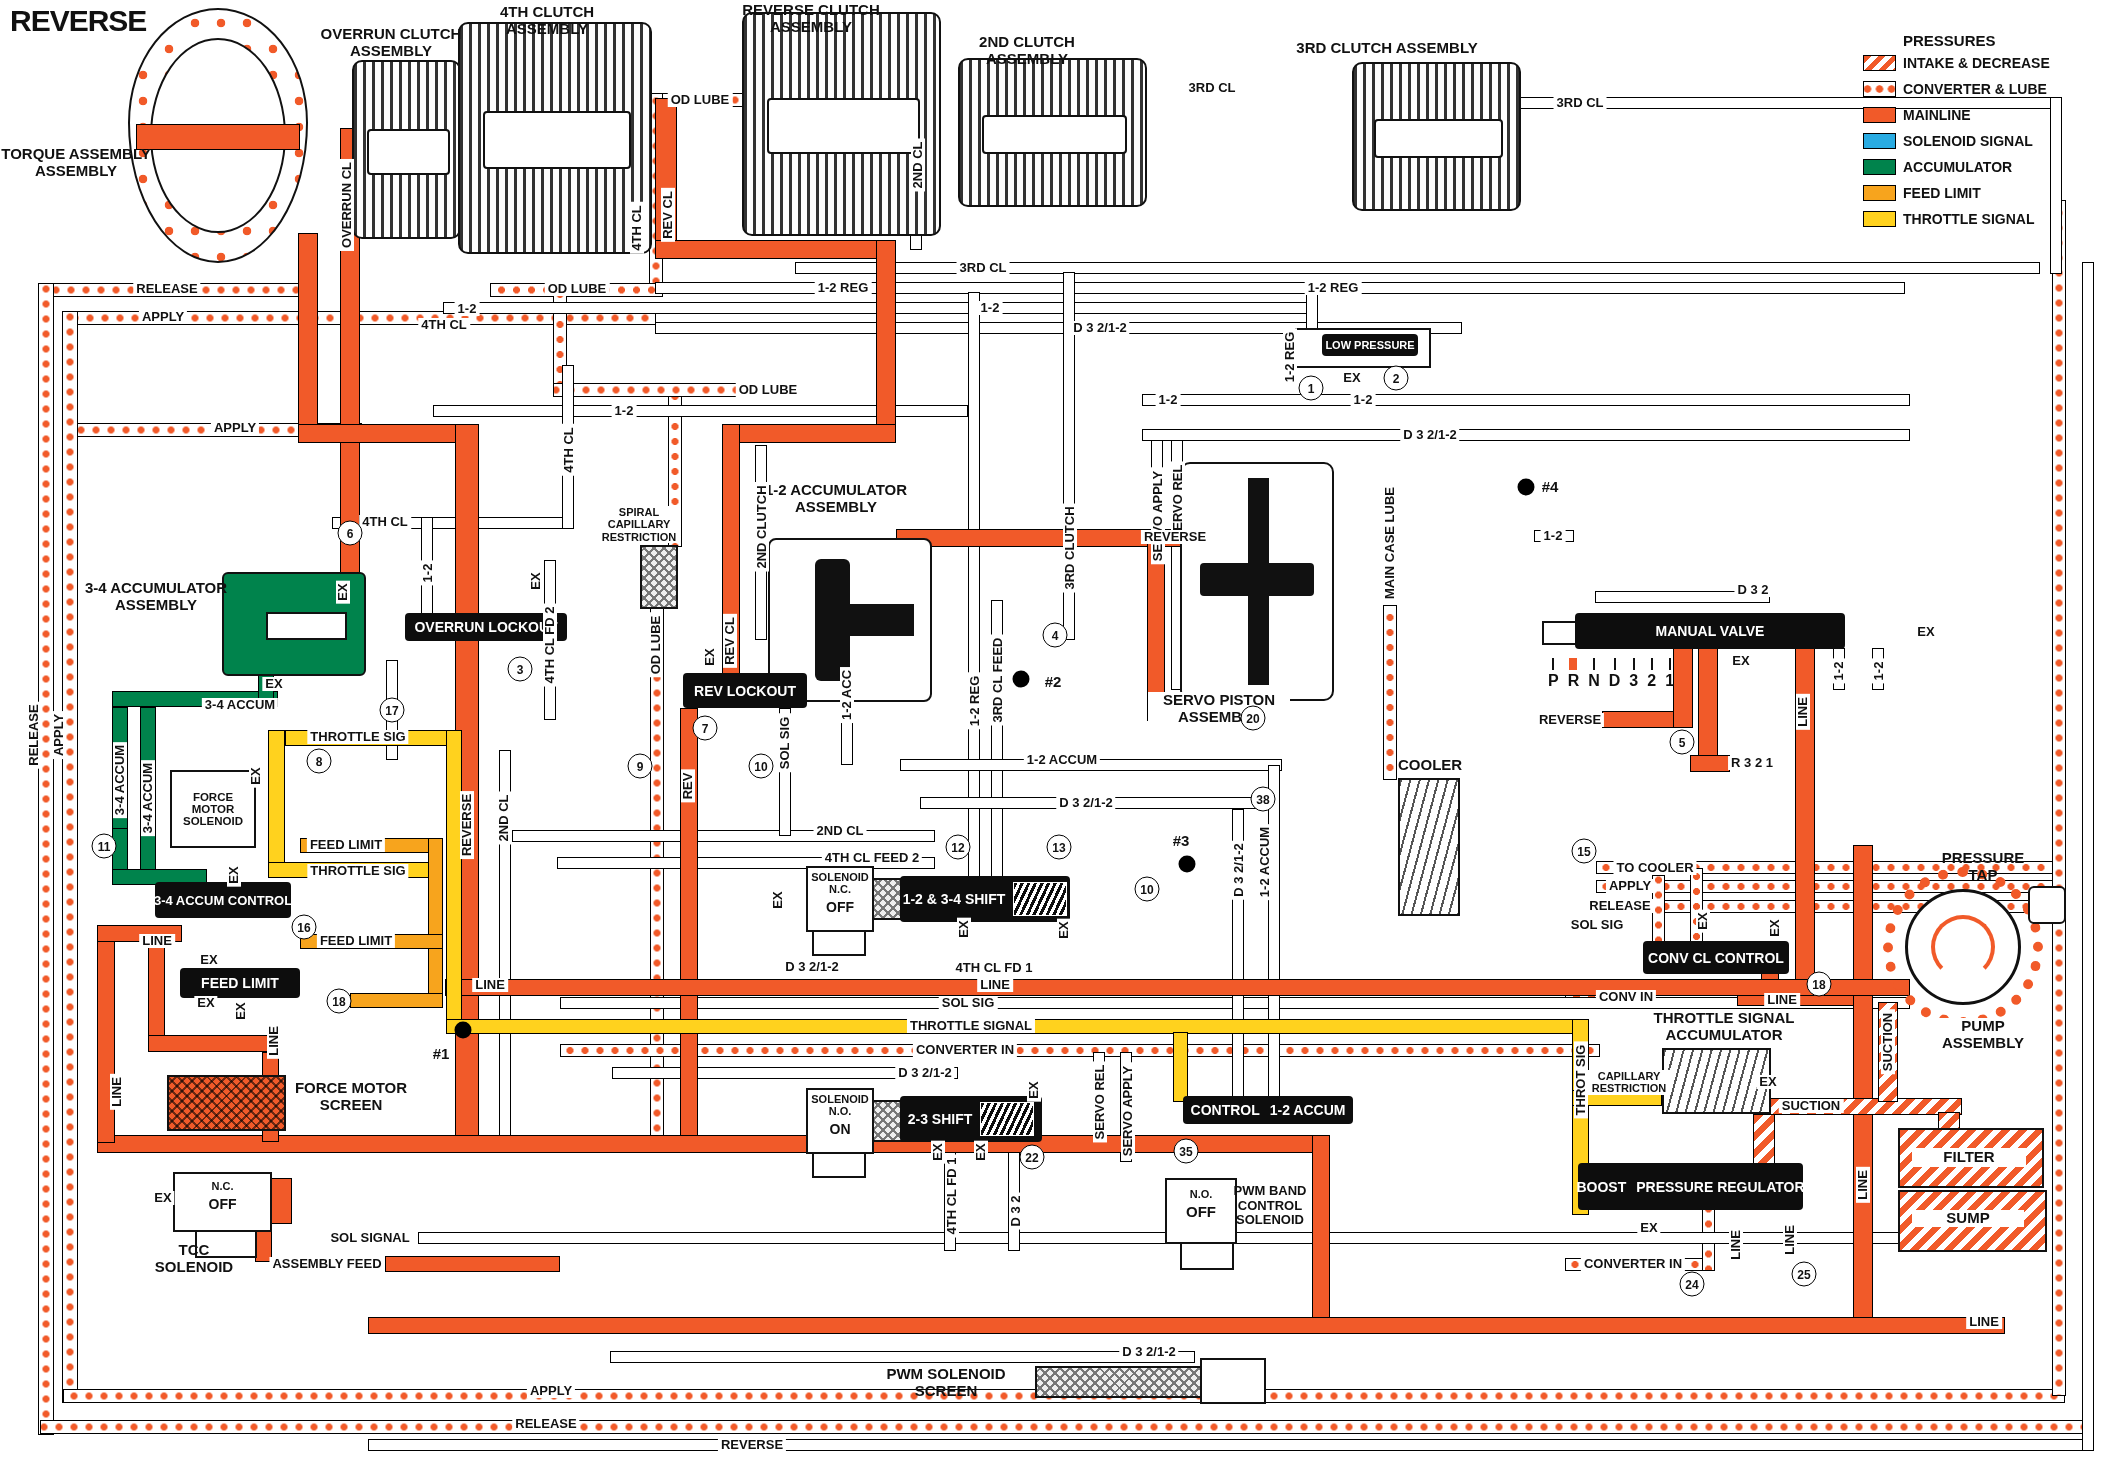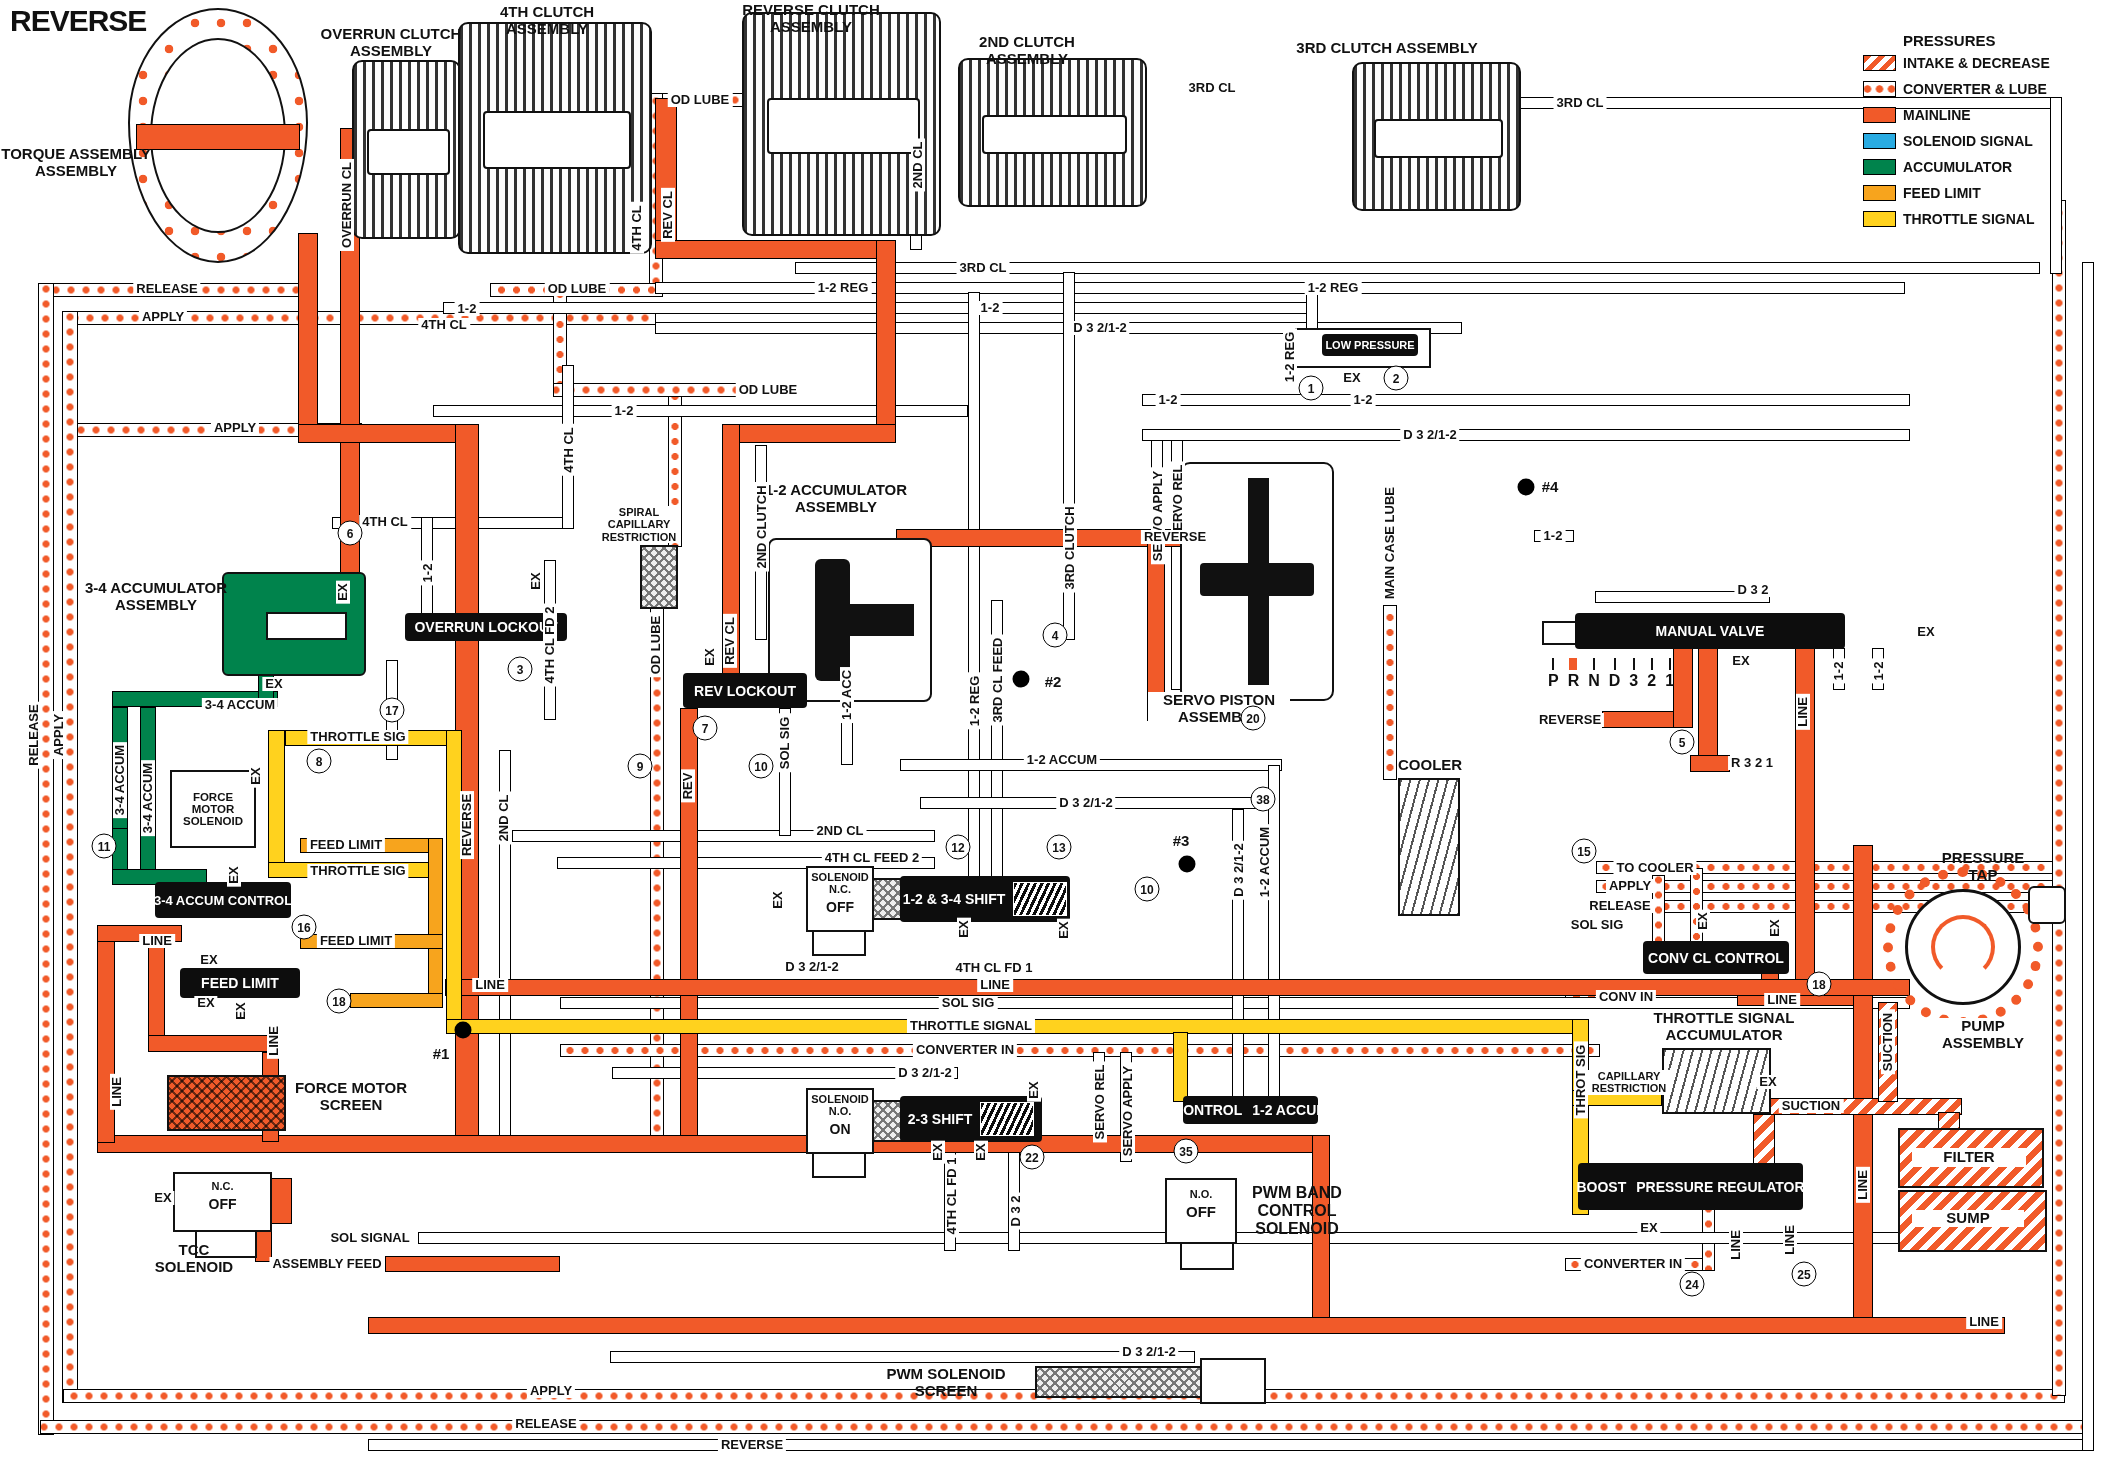--- a/index.html
+++ b/index.html
@@ -265,21 +265,21 @@
     <span>REV LOCKOUT</span>
     </div>
   <div class="blk" style="left:900px;top:876px;width:170px;height:46px">
     <span>1-2 &amp; 3-4 SHIFT</span>
       <span class="spr"></span>
     </div>
   <div class="blk" style="left:900px;top:1096px;width:142px;height:46px">
     <span>2-3 SHIFT</span>
       <span class="spr"></span>
     </div>
-  <div class="blk" style="left:1183px;top:1096px;width:135px;height:28px;gap:10px">
+  <div class="blk" style="left:1183px;top:1096px;width:170px;height:28px;gap:10px">
     <span>CONTROL</span>
       <span>1-2 ACCUM</span>
     </div>
   <div class="blk" style="left:1575px;top:613px;width:270px;height:36px">
     <span>MANUAL VALVE</span>
     </div>
   <div class="box" style="left:1542px;top:621px;width:34px;height:20px"></div>
   <div class="blk" style="left:1322px;top:334px;width:96px;height:22px;font-size:11px">
     <span>LOW PRESSURE</span>
     </div>
@@ -332,21 +332,21 @@
   <div class="ct" style="left:702px;top:2px;width:218px">REVERSE CLUTCH ASSEMBLY</div>
   <div class="ct" style="left:938px;top:34px;width:178px">2ND CLUTCH ASSEMBLY</div>
   <div class="ct" style="left:1280px;top:40px;width:214px">3RD CLUTCH ASSEMBLY</div>
   <div class="ct" style="left:82px;top:580px;width:148px">3-4 ACCUMULATOR ASSEMBLY</div>
   <div class="ct" style="left:752px;top:482px;width:168px;background:#fff">1-2 ACCUMULATOR ASSEMBLY</div>
   <div class="ct small" style="left:598px;top:506px;width:82px;background:#fff">SPIRAL CAPILLARY RESTRICTION</div>
   <div class="ct" style="left:1148px;top:692px;width:142px;background:#fff">SERVO PISTON ASSEMBLY</div>
   <div class="ct" style="left:1398px;top:757px;width:60px">COOLER</div>
   <div class="ct" style="left:282px;top:1080px;width:138px">FORCE MOTOR SCREEN</div>
   <div class="ct" style="left:138px;top:1242px;width:112px">TCC SOLENOID</div>
-  <div class="ct" style="left:1247px;top:1184px;width:100px;font-size:16px">PWM BAND CONTROL SOLENOID</div>
+  <div class="ct" style="left:1220px;top:1184px;width:100px;font-size:13px">PWM BAND CONTROL SOLENOID</div>
   <div class="ct" style="left:870px;top:1366px;width:152px">PWM SOLENOID SCREEN</div>
   <div class="ct" style="left:1638px;top:1010px;width:172px;background:#fff">THROTTLE SIGNAL ACCUMULATOR</div>
   <div class="ct small" style="left:1588px;top:1070px;width:82px;background:#fff">CAPILLARY RESTRICTION</div>
   <div class="ct" style="left:1922px;top:1018px;width:122px;background:#fff">PUMP ASSEMBLY</div>
   <div class="ct" style="left:1932px;top:850px;width:102px">PRESSURE TAP</div>
   <div class="ct" style="left:1912px;top:1148px;width:112px;background:#fff;border:1px solid #fff">FILTER</div>
   <div class="ct" style="left:1912px;top:1210px;width:112px;background:#fff">SUMP</div>
 
   <div id="gearrow" style="position:absolute;left:1548px;top:658px;z-index:31;display:flex;gap:9px">
       <div style="display: flex; flex-direction: column; align-items: center; font-weight: bold; font-size: 16px;">

